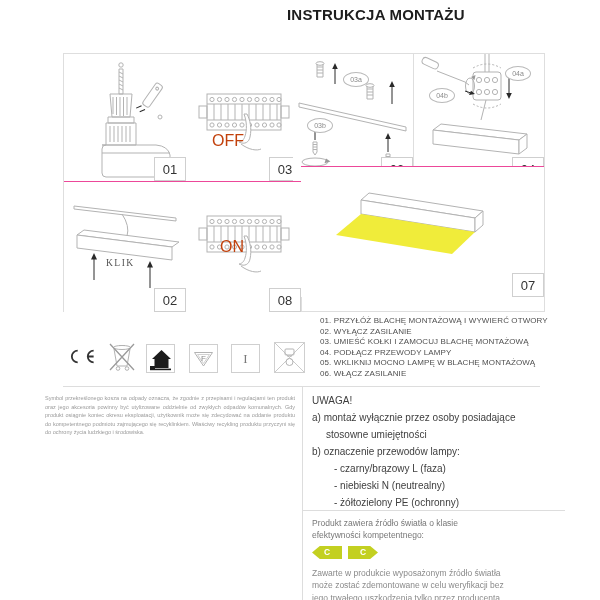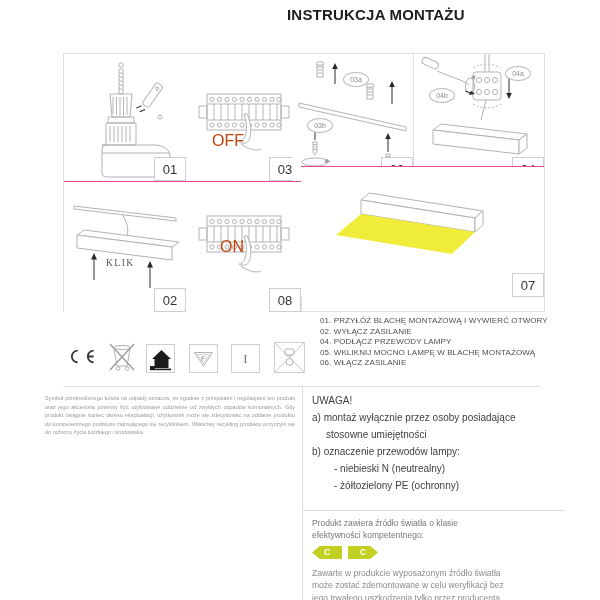--- a/index.html
+++ b/index.html
@@ -300,30 +300,32 @@
 
   <div class="hline1"></div>
   <div class="vline"></div>
   <div class="hline2"></div>
 
   <p class="recycle">Symbol przekreślonego kosza na odpady oznacza, że zgodnie z przepisami i regulacjami ten produkt oraz jego akcesoria powinny być utylizowane oddzielnie od zwykłych odpadów komunalnych. Gdy produkt osiągnie koniec okresu eksploatacji, użytkownik może się zdecydować na oddanie produktu do kompetentnego podmiotu zajmującego się recyklinkiem. Właściwy recykling produktu przyczyni się do ochrony życia ludzkiego i środowiska.</p>
 
   <div class="steps">
     <div>01. PRZYŁÓŻ BLACHĘ MONTAŻOWĄ I WYWIERĆ OTWORY</div>
     <div>02. WYŁĄCZ ZASILANIE</div>
+    <div>03. UMIEŚĆ KOŁKI I ZAMOCUJ BLACHĘ MONTAŻOWĄ</div>
     <div>04. PODŁĄCZ PRZEWODY LAMPY</div>
     <div>05. WKLIKNIJ MOCNO LAMPĘ W BLACHĘ MONTAŻOWĄ</div>
     <div>06. WŁĄCZ ZASILANIE</div>
   </div>
 
   <div class="warning">
     <div>UWAGA!</div>
     <div>a) montaż wyłącznie przez osoby posiadające</div>
     <div class="ind1">stosowne umiejętności</div>
     <div>b) oznaczenie przewodów lampy:</div>
+    <div class="ind2">- czarny/brązowy L (faza)</div>
     <div class="ind2">- niebieski N (neutrealny)</div>
     <div class="ind2">- żółtozielony PE (ochronny)</div>
   </div>
 
   <div class="energy">
     <div>Produkt zawiera źródło światła o klasie</div>
     <div>efektywności kompetentnego:</div>
     <div class="earrow eleft">C</div>
     <div class="earrow eright">C</div>
     <div class="enote">

